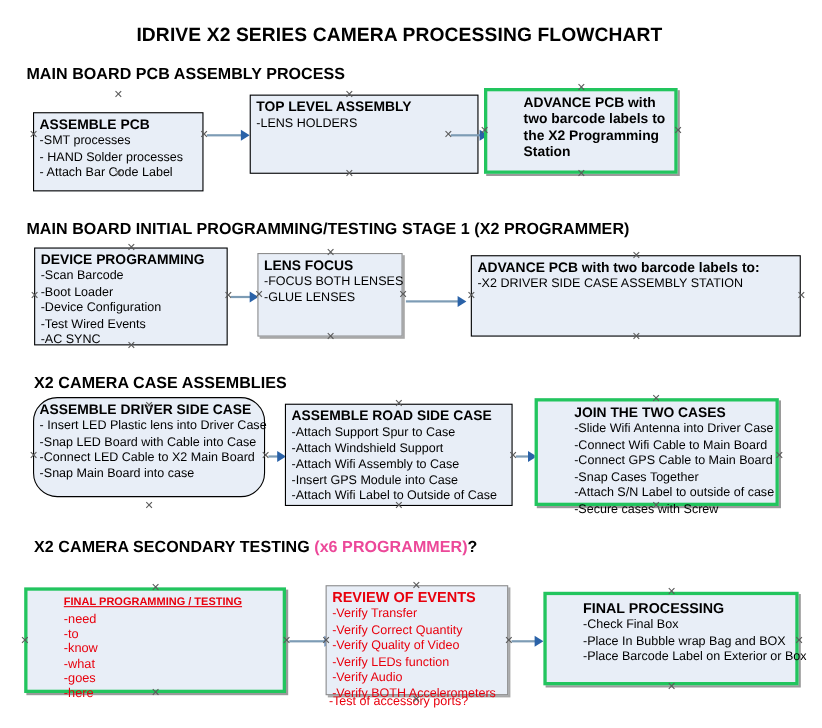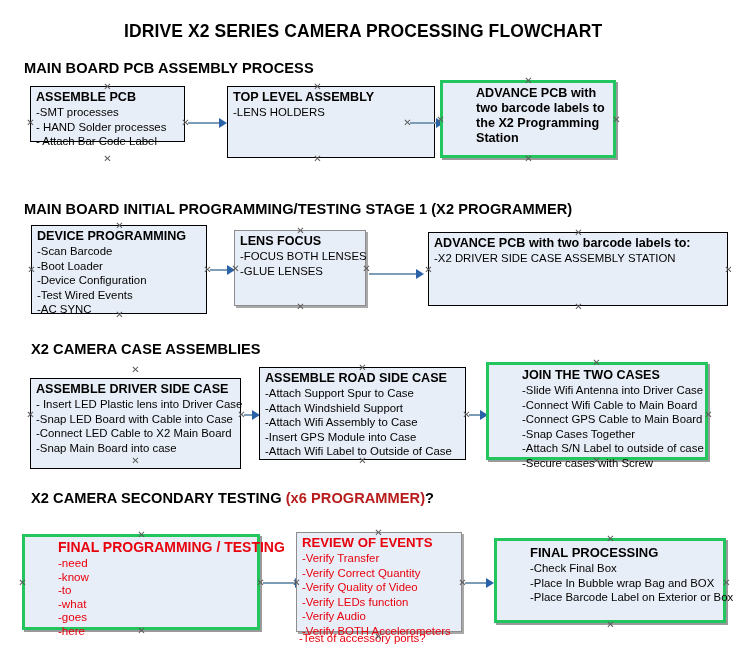--- a/index.html
+++ b/index.html
@@ -30,21 +30,21 @@
   }
   .section-title {
     position: absolute;
     font-weight: bold;
     font-size: 14.6px;
     letter-spacing: 0.05px;
     white-space: nowrap;
     color: #000;
   }
   .section-title .accent {
-    color: #b91c1c;
+    color: #ec4899;
   }
 
   
   .node {
     position: absolute;
     box-sizing: border-box;
     background: #e8eef7;
     border: 1px solid #000000;
     padding: 3px 4px 2px 5px;
   }
@@ -116,21 +116,21 @@
 </style>
 </head>
 <body>
 
 <div id="canvas">
 
   <div class="doc-title" style="left:124px; top:21px;">IDRIVE X2  SERIES CAMERA PROCESSING FLOWCHART</div>
 
   <div class="section-title" style="left:24px; top:60px;">MAIN BOARD PCB ASSEMBLY PROCESS</div>
 
-  <div class="node" style="left:30px; top:86px; width:155px; height:56px;">
+  <div class="node" style="left:30px; top:102px; width:155px; height:72px;">
     <div class="node-title">ASSEMBLE PCB</div>
     <div class="node-line">-SMT processes</div>
     <div class="node-line">- HAND Solder processes</div>
     <div class="node-line">- Attach Bar Code Label</div>
   </div>
   <div class="handle" style="left:103px; top:82px;"></div>
   <div class="handle" style="left:103px; top:154px;"></div>
   <div class="handle" style="left:26px; top:118px;"></div>
   <div class="handle" style="left:181px; top:118px;"></div>
 
@@ -191,21 +191,21 @@
     <div class="node-title">ADVANCE PCB with two barcode labels to:</div>
     <div class="node-line">-X2 DRIVER  SIDE  CASE  ASSEMBLY STATION</div>
   </div>
   <div class="handle" style="left:574px; top:228px;"></div>
   <div class="handle" style="left:574px; top:302px;"></div>
   <div class="handle" style="left:424px; top:265px;"></div>
   <div class="handle" style="left:724px; top:265px;"></div>
 
   <div class="section-title" style="left:31px; top:341px;">X2 CAMERA CASE ASSEMBLIES</div>
 
-  <div class="node" style="left:30px; top:378px; width:211px; height:91px;">
+  <div class="node" style="left:30px; top:361px; width:211px; height:91px;border-radius:22px;">
     <div class="node-title">ASSEMBLE DRIVER SIDE CASE</div>
     <div class="node-line">- Insert LED Plastic lens into Driver Case</div>
     <div class="node-line">-Snap LED Board with Cable into Case</div>
     <div class="node-line">-Connect LED Cable to X2 Main Board</div>
     <div class="node-line">-Snap Main Board into case</div>
   </div>
   <div class="handle" style="left:131px; top:365px;"></div>
   <div class="handle" style="left:131px; top:456px;"></div>
   <div class="handle" style="left:26px; top:410px;"></div>
   <div class="handle" style="left:237px; top:410px;"></div>
@@ -239,24 +239,24 @@
   </div>
   <div class="handle" style="left:592px; top:358px;"></div>
   <div class="handle" style="left:592px; top:456px;"></div>
   <div class="handle" style="left:704px; top:410px;"></div>
 
   <div class="section-title" style="left:31px; top:490px;">
     <span>X2 CAMERA SECONDARY TESTING </span><span class="accent">(x6 PROGRAMMER)</span><span>?</span>
   </div>
 
   <div class="node shadow red node-body-bold" style="left:22px; top:534px; width:238px; height:96px; padding-top:2px;">
-    <div class="node-title" style="font-size:14px; line-height:17px;">FINAL PROGRAMMING / TESTING</div>
+    <div class="node-title" style="font-size:10px; line-height:17px;text-decoration:underline;">FINAL PROGRAMMING / TESTING</div>
     <div class="node-line" style="font-weight:normal; font-size:11.6px; line-height:13.6px;">-need</div>
+    <div class="node-line" style="font-weight:normal; font-size:11.6px; line-height:13.6px;">-to</div>
     <div class="node-line" style="font-weight:normal; font-size:11.6px; line-height:13.6px;">-know</div>
-    <div class="node-line" style="font-weight:normal; font-size:11.6px; line-height:13.6px;">-to</div>
     <div class="node-line" style="font-weight:normal; font-size:11.6px; line-height:13.6px;">-what</div>
     <div class="node-line" style="font-weight:normal; font-size:11.6px; line-height:13.6px;">-goes</div>
     <div class="node-line" style="font-weight:normal; font-size:11.6px; line-height:13.6px;">-here</div>
   </div>
   <div class="handle" style="left:137px; top:530px;"></div>
   <div class="handle" style="left:137px; top:626px;"></div>
   <div class="handle" style="left:18px; top:578px;"></div>
   <div class="handle" style="left:256px; top:578px;"></div>
 
   <div class="conn" style="left:263px; top:582px; width:33px;"></div>

